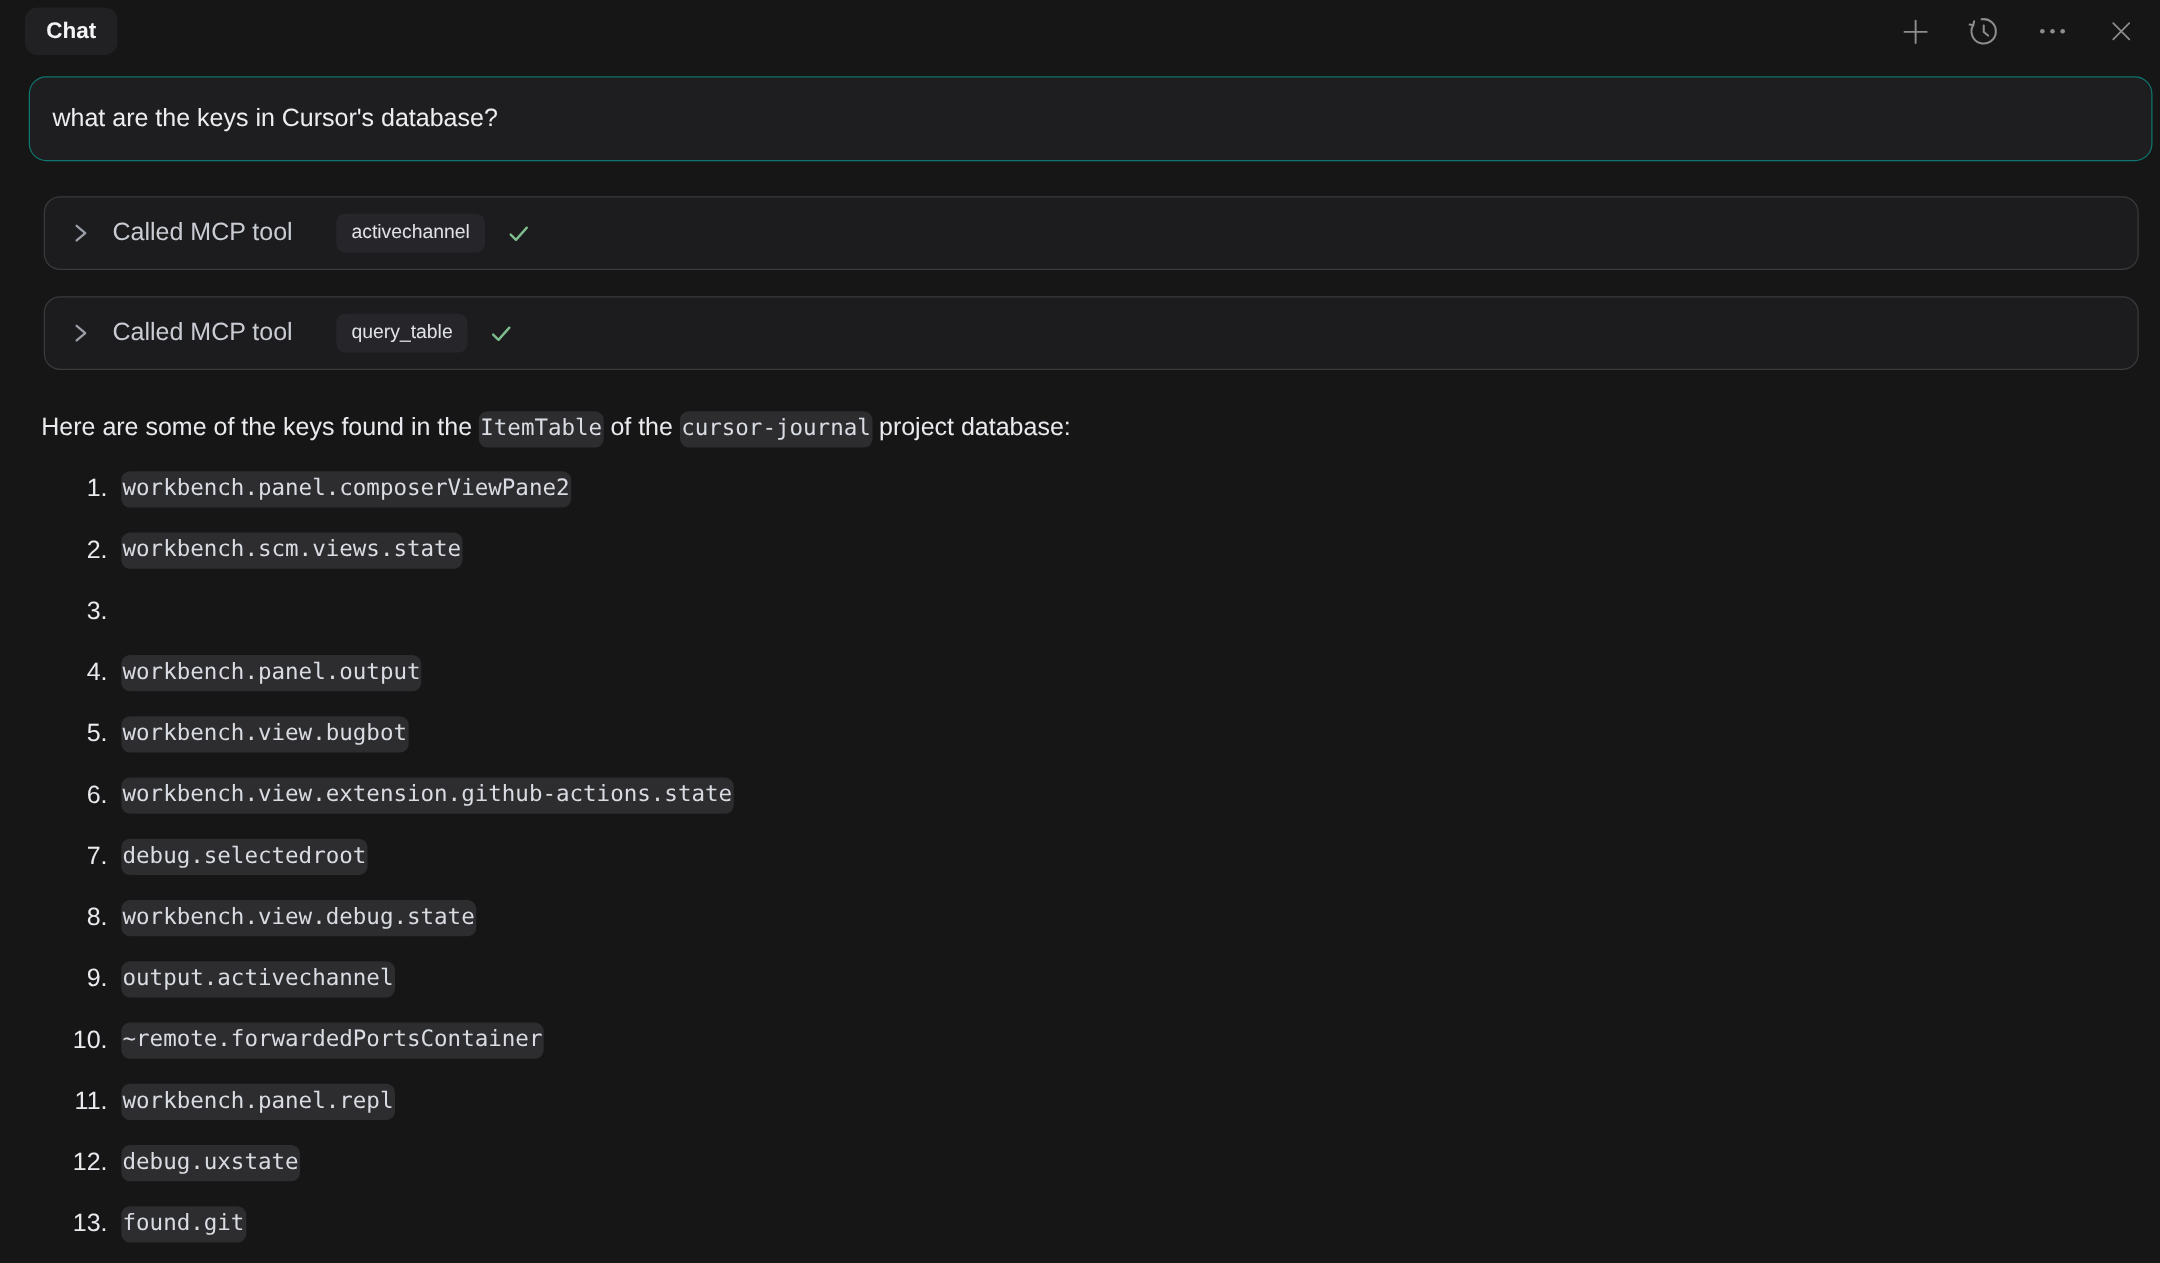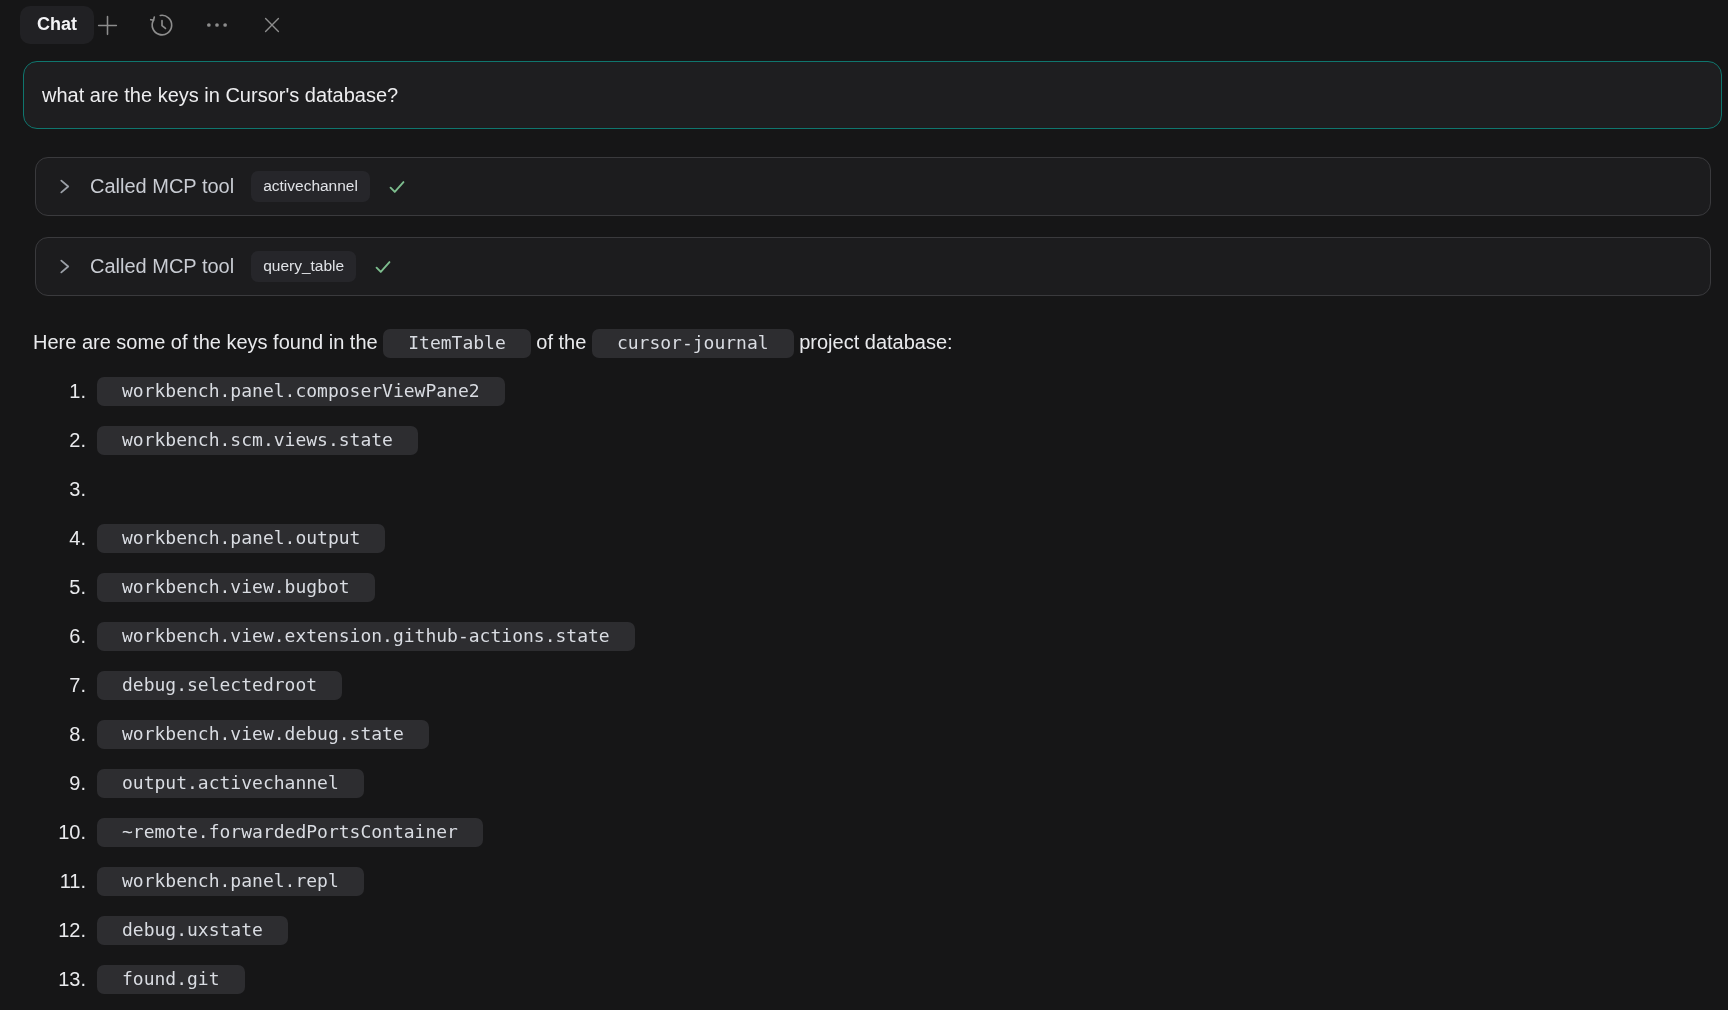--- a/index.html
+++ b/index.html
@@ -9,20 +9,21 @@
     font-family:"Liberation Sans", sans-serif;
     color:#e9eaed;
     overflow:hidden;
   }
 
   
   .header {
     height:46px;
     display:flex;
     align-items:center;
+    justify-content:space-between;
     padding:4px 18px 0 20px;
   }
   .chat-tab {
     background:#212124;
     border-radius:10px;
     padding:8px 17px;
     font-size:18px;
     font-weight:700;
     color:#f4f4f6;
     line-height:1.2;
@@ -62,21 +63,21 @@
     display:flex;
     align-items:center;
     padding:0 20px;
     cursor:pointer;
   }
   .tool-call + .tool-call { margin-top:21px; }
   .tool-chevron { display:flex; margin-right:17px; }
   .tool-label {
     font-size:20px;
     color:#c9ccd3;
-    margin-right:17px;
+    margin-right:35px;
     white-space:nowrap;
   }
   .tool-badge {
     background:#26262a;
     border-radius:7px;
     padding:6px 12px 7px;
     font-size:15.5px;
     color:#e0e2e6;
     line-height:1.1;
     margin-right:17px;
@@ -88,21 +89,21 @@
   .assistant { margin:33px 20px 0 33px; }
   .assistant-intro {
     font-size:20px;
     line-height:1.3;
     color:#e9eaed;
   }
   .inline-code, .key-badge {
     font-family:"DejaVu Sans Mono","Liberation Mono",monospace;
     background:#2d2d30;
     border-radius:7px;
-    padding:3px 25px 5px;
+    padding:3px 1px 5px;
     font-size:18px;
     color:#d9dce2;
     white-space:nowrap;
   }
 
   .key-list { margin-top:20px; list-style:none; }
   .key-row {
     display:flex;
     align-items:center;
     margin-top:16px;

